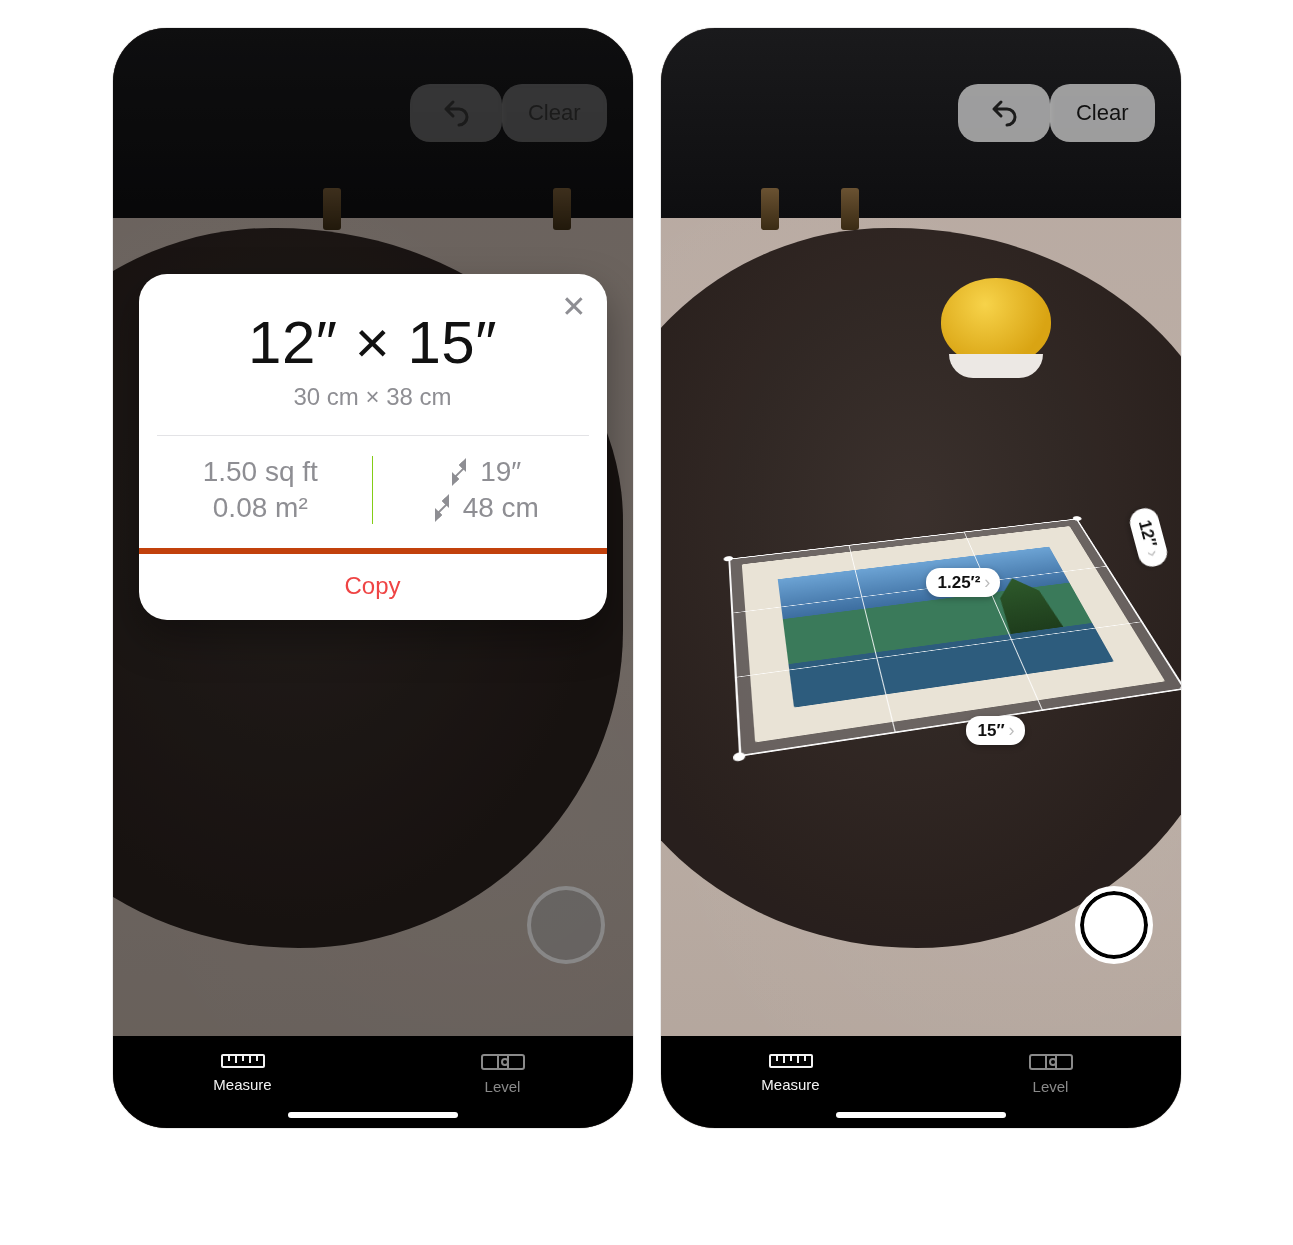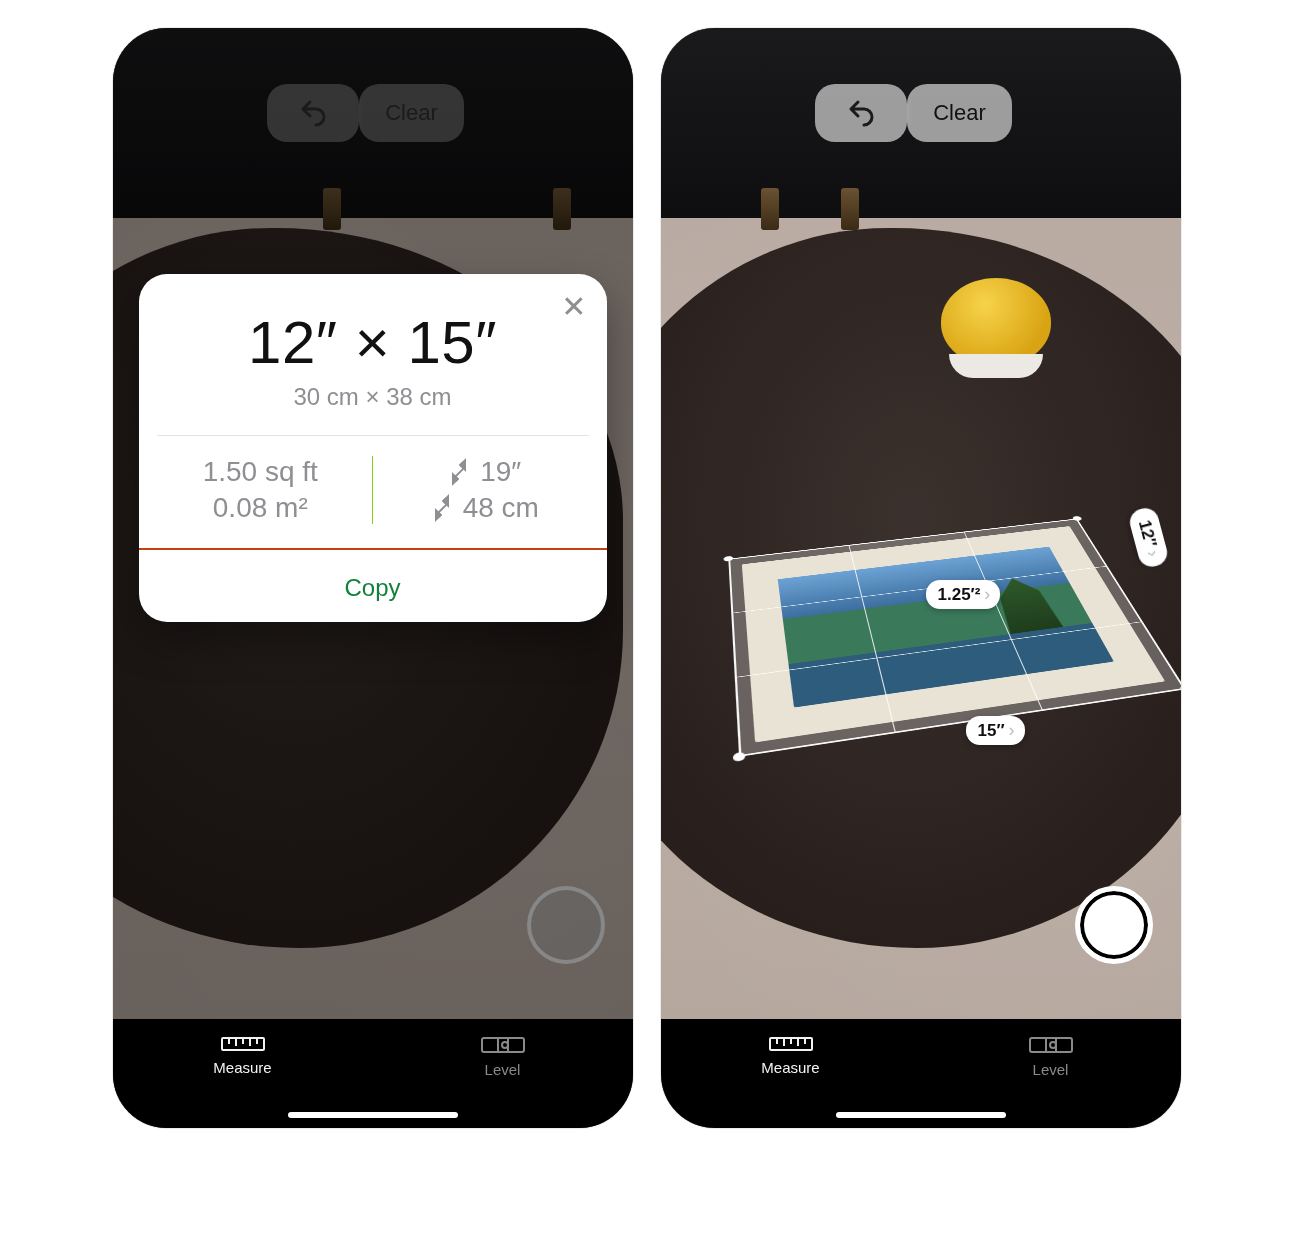--- a/index.html
+++ b/index.html
@@ -124,57 +124,57 @@
     background:#fff;
     border-radius:14px;
     padding:4px 10px 4px 12px;
     font-weight:700;
     font-size:17px;
     color:#111;
     display:flex; align-items:center; gap:2px;
     box-shadow:0 2px 6px rgba(0,0,0,0.25);
   }
   .ar-label .chev { color:#bdbdbd; font-weight:400; font-size:18px; margin-left:2px;}
-  .ar-label.center { top:540px; left:265px;margin-top:12px; }
+  .ar-label.center { top:540px; left:265px; }
   .ar-label.right-side {
     top:495px; left:458px;
     transform: rotate(75deg);
   }
   .ar-label.bottom-side { top:688px; left:305px; }
 
   
   .dim {
     position:absolute; inset:0;
     background:rgba(0,0,0,0.42);
   }
 
   
   .top-controls {
-    position:absolute; top:56px; left:26px; right:40px;
-    display:flex; justify-content:center;
+    position:absolute; top:56px; left:26px; right:26px;
+    display:flex; justify-content:flex-end;
     z-index:5;
   }
   .pill-btn {
     background:rgba(120,120,120,0.38);
     backdrop-filter: blur(2px);
     border-radius:20px;
     height:58px;
     display:flex; align-items:center; justify-content:center;
     color:#111;
     font-size:22px;
     font-weight:500;
   }
   .pill-btn.icon-only { width:92px; }
   .pill-btn.text { padding:0 26px; }
   .phone.right .pill-btn { background:rgba(210,210,210,0.72); color:#111;}
   .phone.left .pill-btn { color:#1b1b1b; }
 
   
   .tabbar {
-    position:absolute; left:0; right:0; bottom:0; height:109px;
+    position:absolute; left:0; right:0; bottom:0; height:92px;
     background:#000;
     display:flex;
     z-index:6;
     margin-top:16px;
   }
   .tab {
     flex:1;
     display:flex; flex-direction:column; align-items:center; justify-content:flex-start;
     padding-top:18px;
     gap:8px;
@@ -254,25 +254,25 @@
     padding:20px 10px 24px;
   }
   .popup-col {
     flex:1;
     display:flex; flex-direction:column; align-items:center; gap:4px;
     font-size:28px; color:#8e8e93;
   }
   .popup-col.sep { border-left:1px solid #84cc16; }
   .diag-row { display:flex; align-items:center; gap:10px; }
   .popup-copy {
-    border-top:2px solid #c2410c;
+    border-top:6px solid #c2410c;
     text-align:center;
-    padding:24px 0 20px;
+    padding:18px 0 20px;
     font-size:24px;
-    color:#15803d;
+    color:#ef4444;
     font-weight:500;
   }
 
   
   .ruler-ic {
     width:44px; height:14px;
     border:2px solid currentColor;
     border-radius:2px;
     position:relative;
     display:flex; align-items:flex-start;

